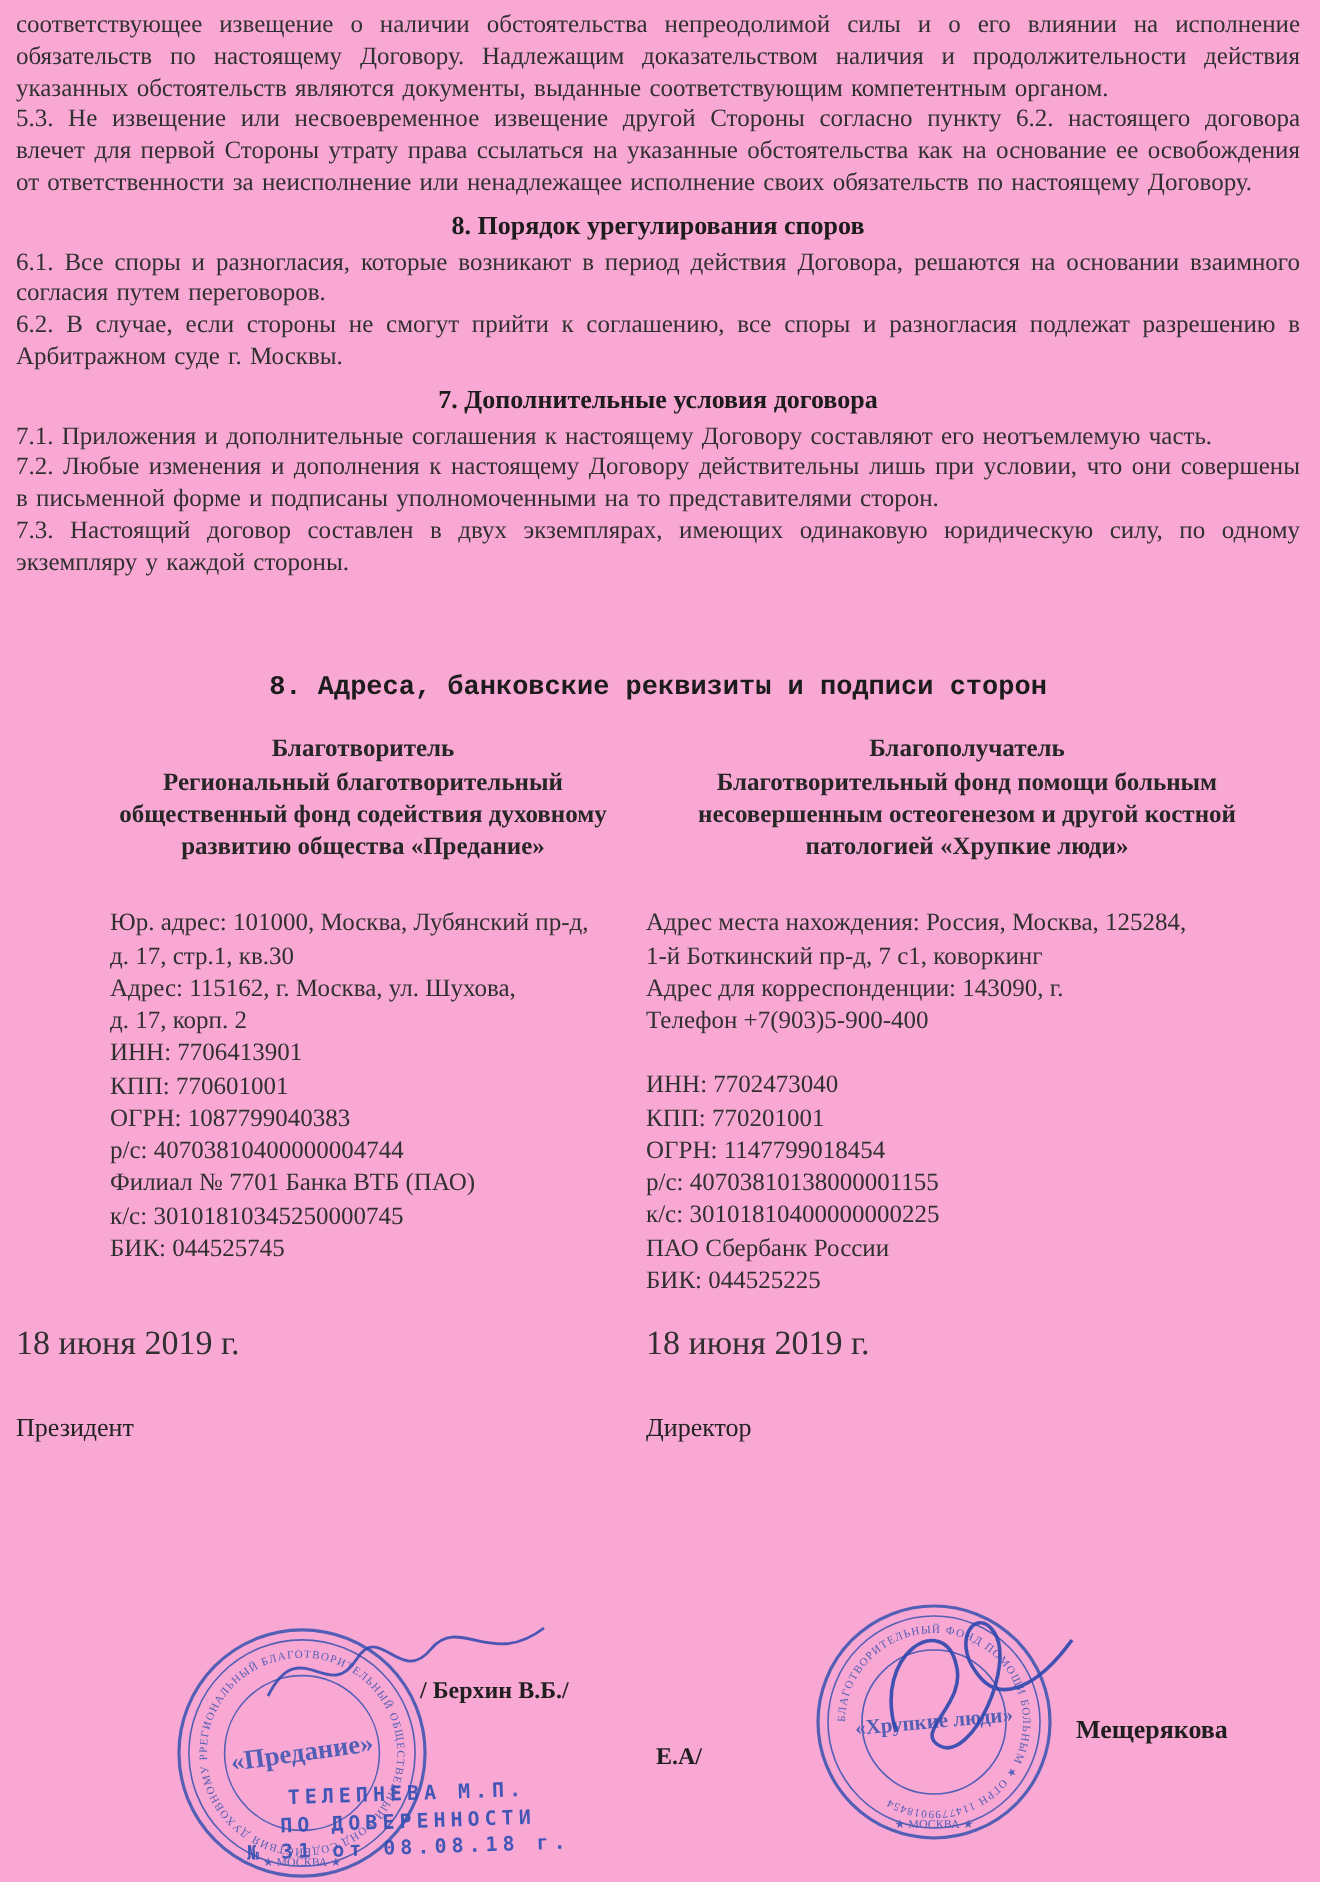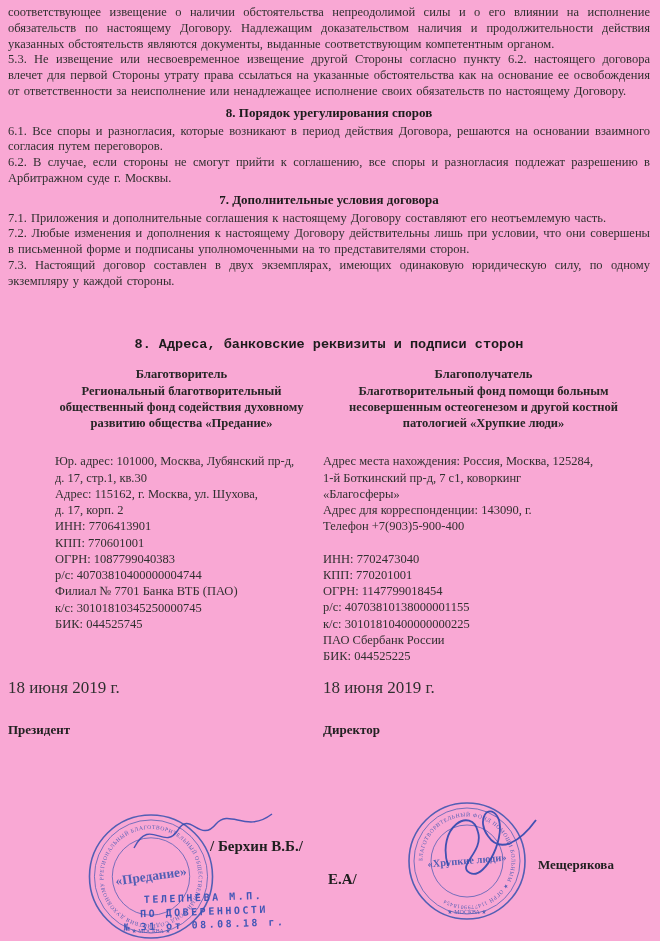--- a/index.html
+++ b/index.html
@@ -13,30 +13,30 @@
   .cols-parties{margin-top:14px;}
   .col-l{width:307px;}
   .col-r{flex:1;padding-left:8px;padding-right:6px;}
   .party-head{text-align:center;font-weight:bold;font-size:12.5px;line-height:1.3;color:#262626;}
   .col-l .party-head{padding-left:40px;}
   .party-role{margin-bottom:0;text-align:center;}
   .detail-lines{margin-top:22px;font-size:12.5px;line-height:1.3;}
   .col-l .detail-lines{padding-left:47px;}
   .detail-line{min-height:16px;white-space:nowrap;}
   .dates-row{margin-top:14px;font-size:17px;}
-  .titles-row{margin-top:24px;font-weight:bold;font-size:13px;color:#222;}
+  .titles-row{margin-top:24px;font-weight:normal;font-size:13px;color:#222;}
   
   .sig-layer{position:absolute;left:0;top:0;width:660px;height:941px;pointer-events:none;}
   .stamp{position:absolute;opacity:0.88;}
   .stamp-left{left:86px;top:812px;}
   .stamp-right{left:406px;top:800px;}
   .sig-svg{position:absolute;}
   .sig-left{left:128px;top:802px;}
   .sig-right{left:424px;top:800px;}
-  .sign-name{position:absolute;color:#1f1f1f;font-size:15px;font-weight:600;}
+  .sign-name{position:absolute;color:#1f1f1f;font-size:12px;font-weight:600;}
   .name-berkhin{left:210px;top:838px;}
   .name-mesch{left:538px;top:857px;font-size:13px;}
   .name-ea{left:328px;top:871px;font-weight:bold;}
   .attorney-note{position:absolute;left:106px;top:891px;width:196px;text-align:center;
         color:#3350b4;font-family:"DejaVu Sans Mono", monospace;font-weight:bold;
         font-size:10px;line-height:1.35;letter-spacing:2.5px;transform:rotate(-2deg);opacity:.92;}
   .attorney-note .detail-line{min-height:13px;white-space:nowrap;}
 </style>
 </head>
 <body>
@@ -79,21 +79,20 @@
           </div>
       </div>
       <div class="col-r">
         <div class="party-head">
           <div class="party-role">Благополучатель</div>
           <div class="party-name">Благотворительный фонд помощи больным несовершенным остеогенезом и другой костной патологией «Хрупкие люди»</div>
         </div>
         <div class="detail-lines">
             <div class="detail-line">Адрес места нахождения: Россия, Москва, 125284,</div>
             <div class="detail-line">1-й Боткинский пр-д, 7 с1, коворкинг</div>
-            <div class="detail-line">«Благосферы»</div>
             <div class="detail-line">Адрес для корреспонденции: 143090, г.</div>
             <div class="detail-line">Телефон +7(903)5-900-400</div>
             <div class="detail-line"></div>
             <div class="detail-line">ИНН: 7702473040</div>
             <div class="detail-line">КПП: 770201001</div>
             <div class="detail-line">ОГРН: 1147799018454</div>
             <div class="detail-line">р/с: 40703810138000001155</div>
             <div class="detail-line">к/с: 30101810400000000225</div>
             <div class="detail-line">ПАО Сбербанк России</div>
             <div class="detail-line">БИК: 044525225</div>

